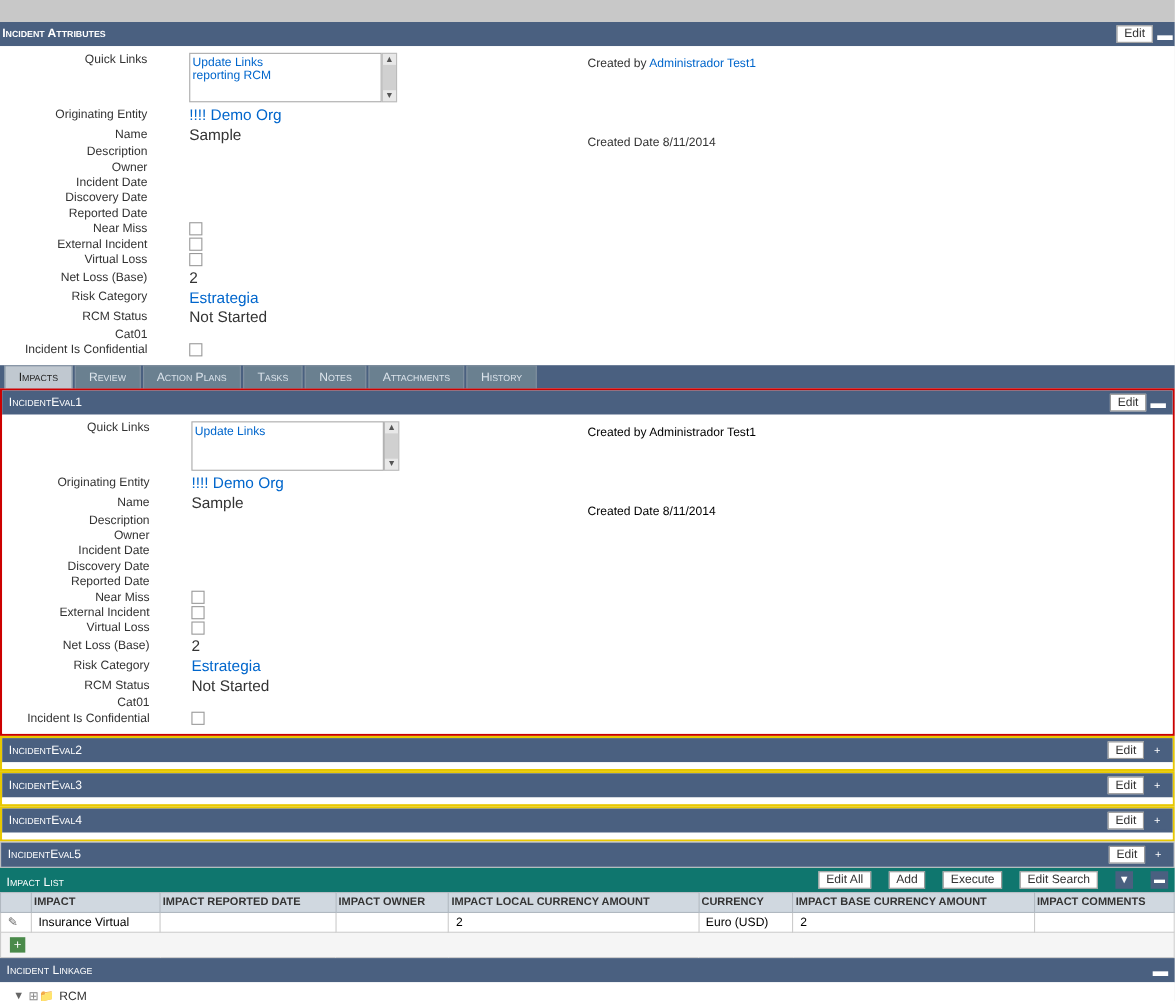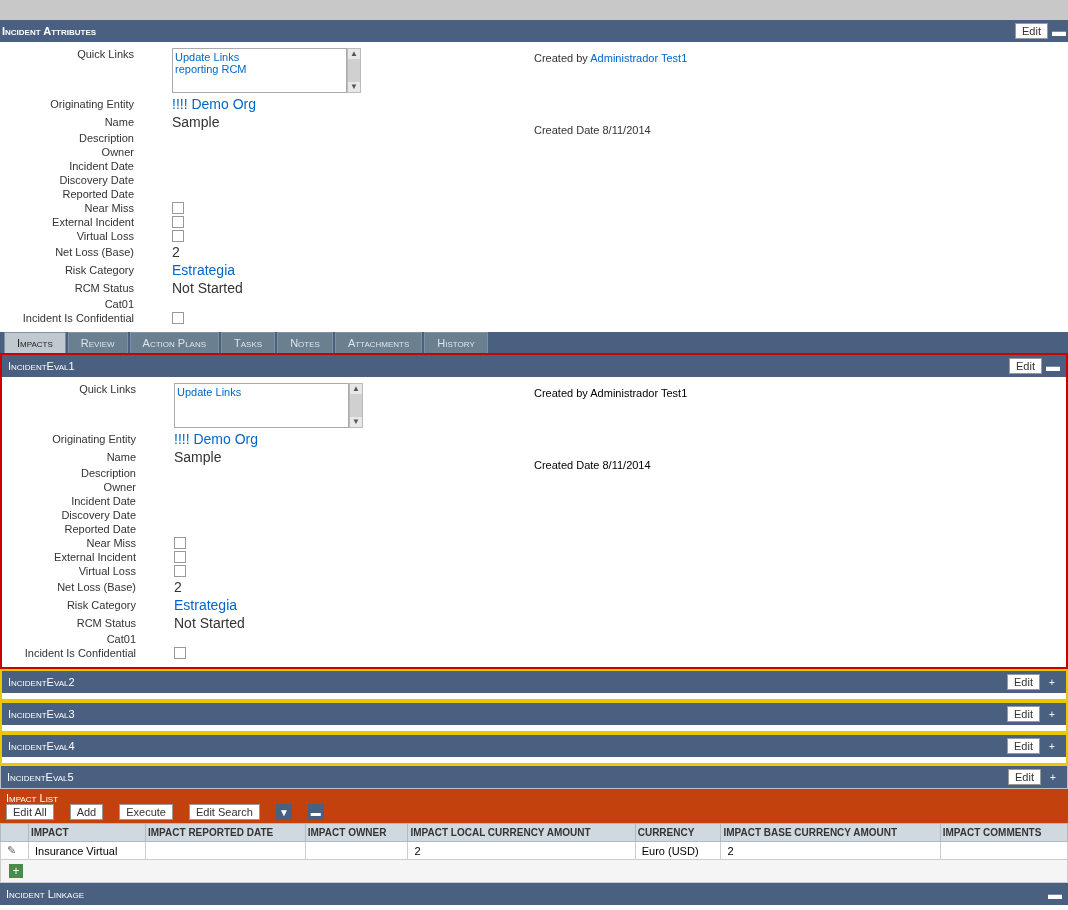--- a/index.html
+++ b/index.html
@@ -132,28 +132,27 @@
       padding: 3px 6px;
       display: flex;
       justify-content: space-between;
       align-items: center;
       font-variant: small-caps;
     }
     .eval-header .header-right { display: flex; align-items: center; gap: 4px; }
 
     
     .impact-list-header {
-      background: #c2410c;
+      background: #0f766e;
       color: #fff;
       padding: 3px 6px;
       display: flex;
       justify-content: space-between;
-      align-items: flex-start;
+      align-items: flex-end;
       font-variant: small-caps;
-      flex-direction: column;
     }
     .impact-actions { display: flex; gap: 16px; align-items: center; }
     .impact-btn {
       background: #fff;
       color: #333;
       border: 1px solid #999;
       padding: 1px 6px;
       cursor: pointer;
       font-size: 11px;
     }

